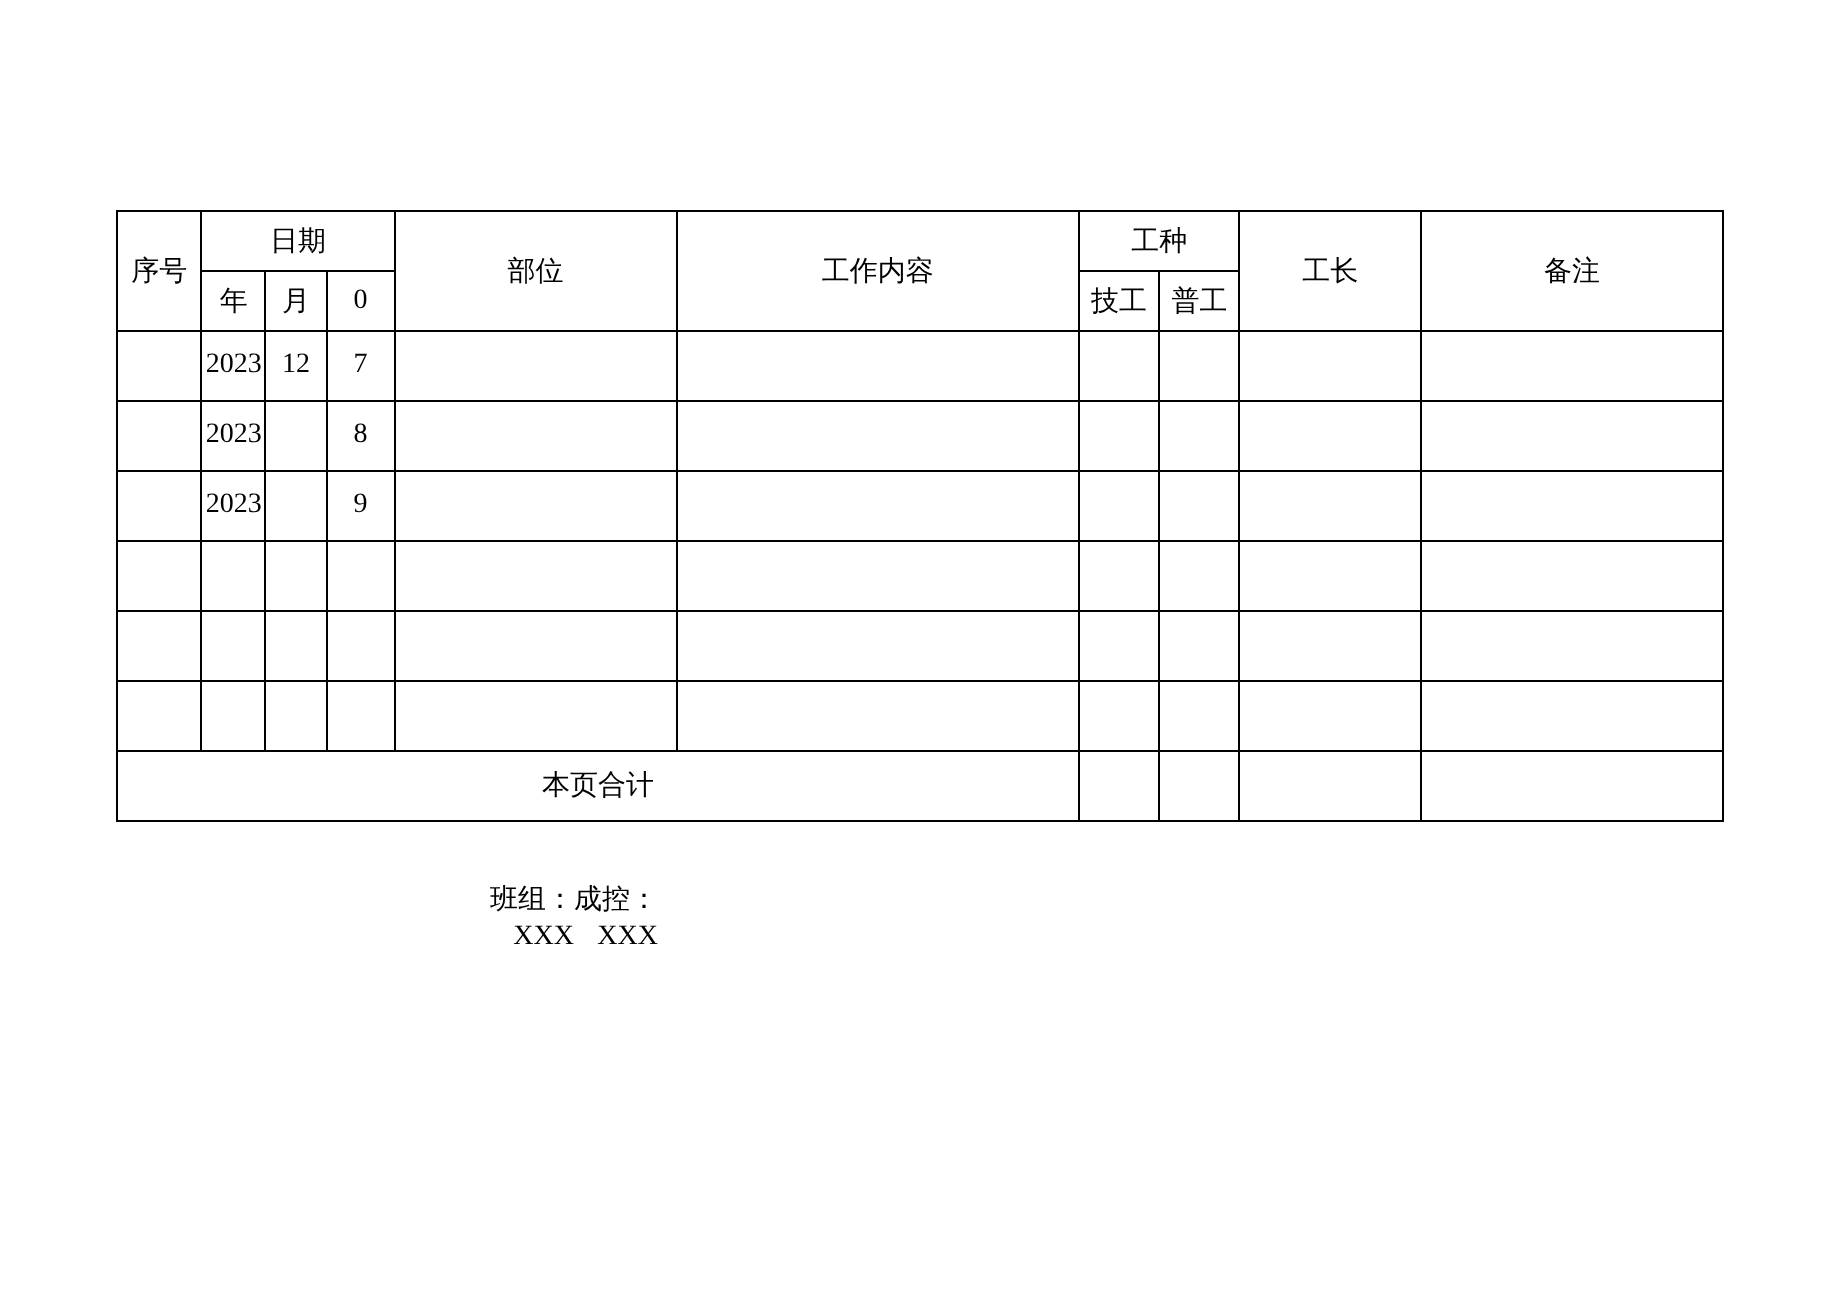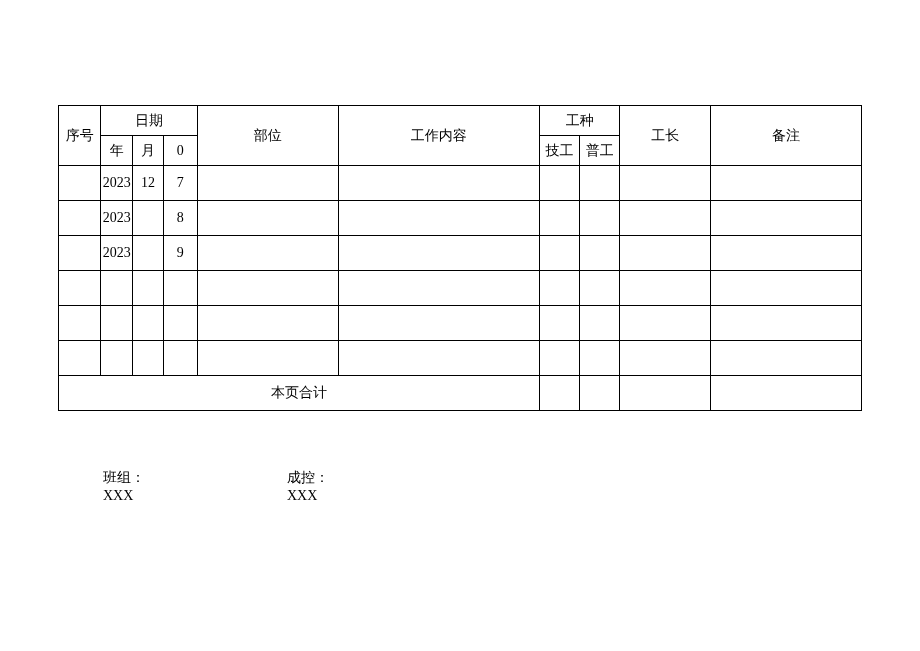--- a/index.html
+++ b/index.html
@@ -32,23 +32,24 @@
     .hdr-row1 td, .hdr-row1 th {
       height: 30px;
     }
     .hdr-row2 td, .hdr-row2 th {
       height: 30px;
     }
     .small-text {
       font-size: 14px;
     }
     .signatures {
-      margin-top: 58px;
+      margin-top: 31px;
       padding-left: 45px;
       display: flex;
+      text-align: right;
     }
     .sig-block {
       display: flex;
       flex-direction: column;
       line-height: 1.3;
     }
     .sig-block.first {
       width: 184px;
     }
     .col-seq { width: 42px; }

